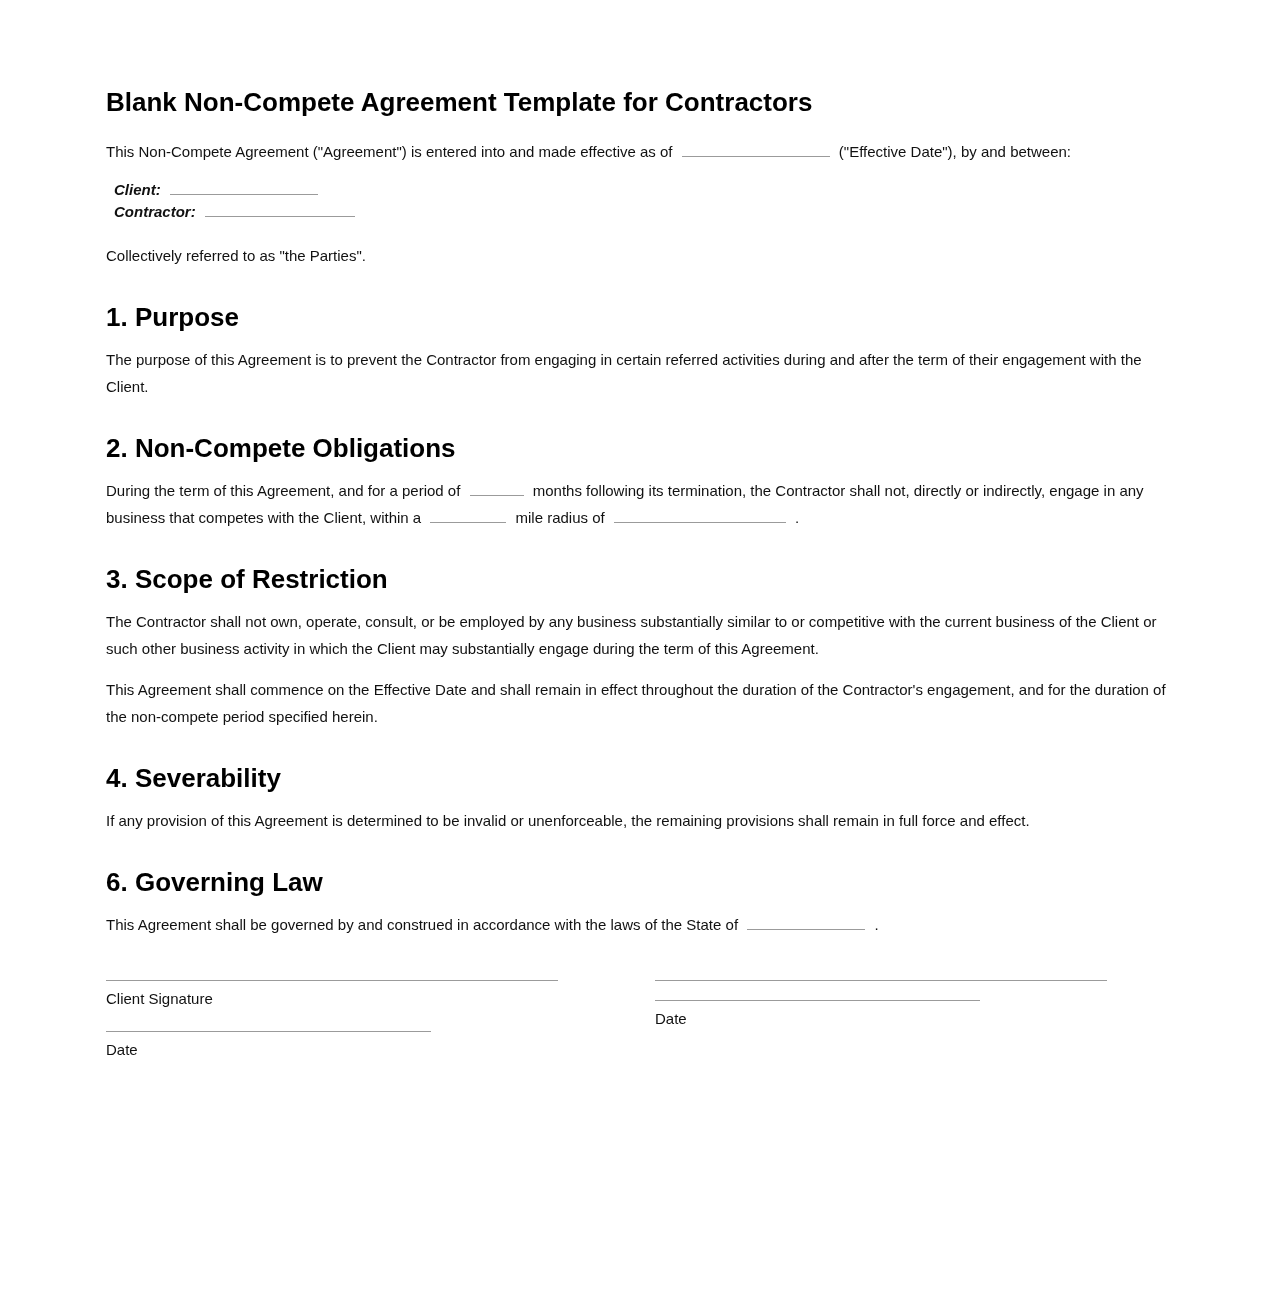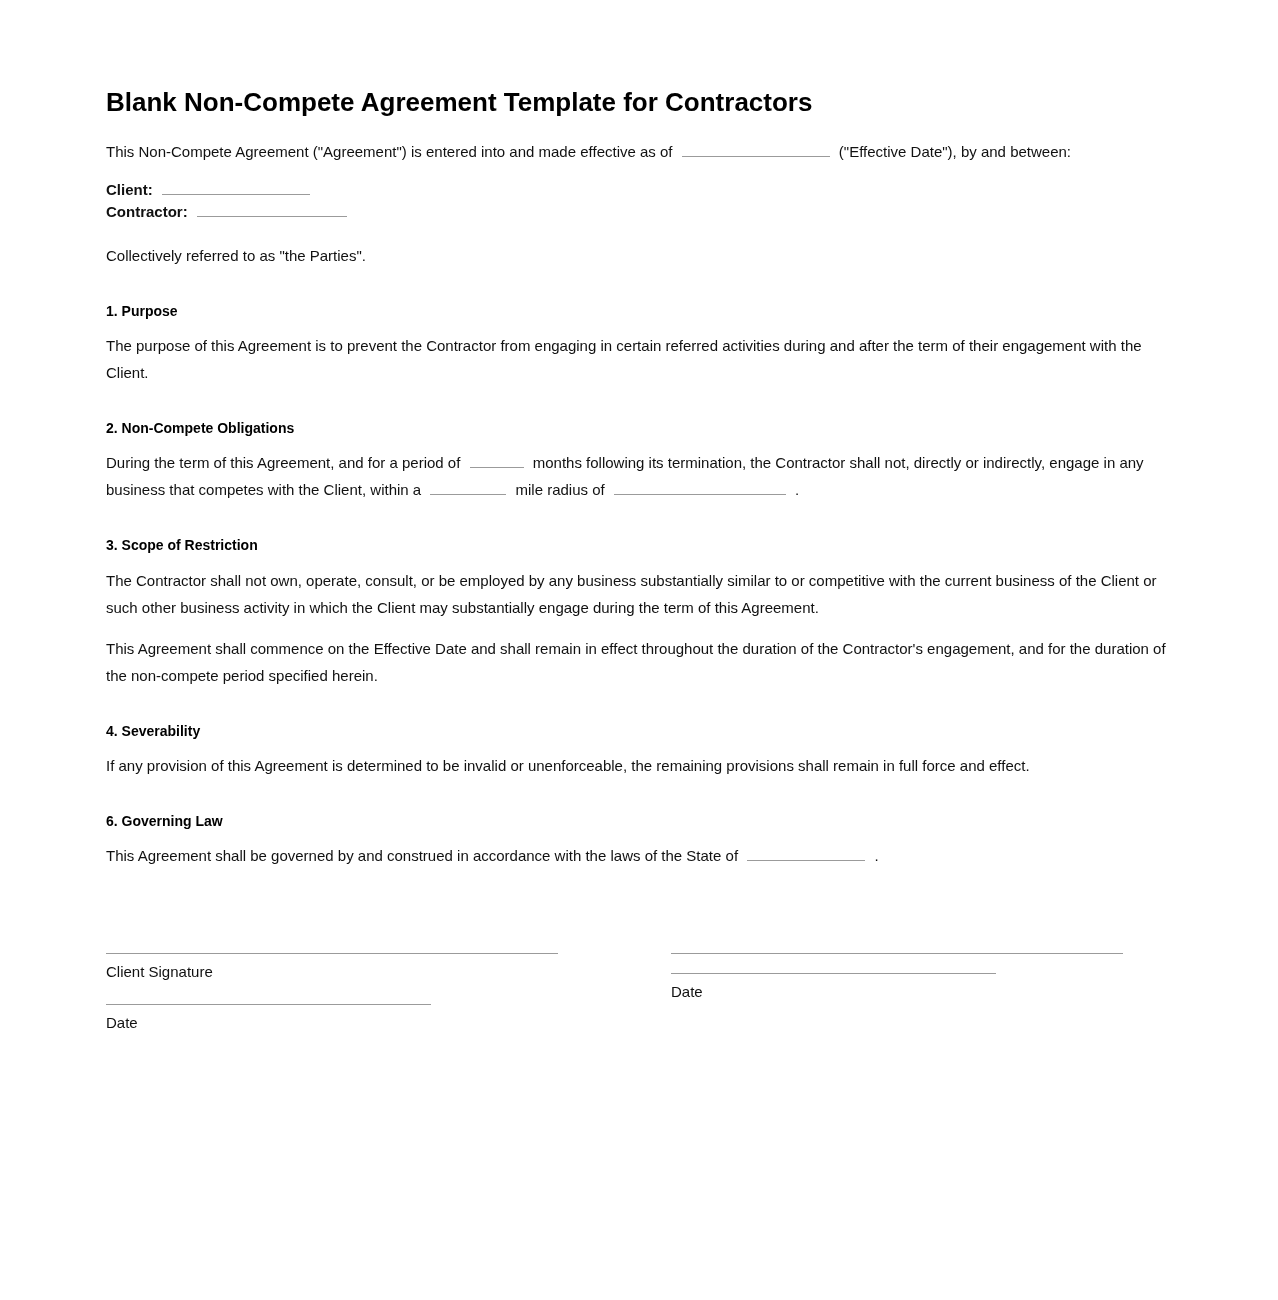--- a/index.html
+++ b/index.html
@@ -23,27 +23,28 @@
   h1.doc-title {
     font-size: 26px;
     line-height: 1.15;
     font-weight: bold;
     color: #000000;
     margin: 0 0 20px 0;
   }
   p { margin: 0 0 14px 0; }
   p.intro { margin: 0 0 12px 0; }
   p.parties {
-    margin: 0 0 22px 0;
+    margin: 0 0 22px 8px;
     line-height: 1.18;
+    font-style: italic;
   }
   p.parties b { font-weight: bold; }
   p.collective { margin: 0 0 34px 0; }
   h3.sec-heading {
-    font-size: 14px;
+    font-size: 26px;
     line-height: 1.15;
     font-weight: bold;
     color: #000000;
     margin: 34px 0 13px 0;
   }
   
   .blank {
     display: inline-block;
     height: 17px;
     vertical-align: baseline;
@@ -53,22 +54,21 @@
   .b-effective   { width: 148px; }
   .b-client      { width: 148px; }
   .b-contractor  { width: 150px; }
   .b-months      { width: 54px; }
   .b-radius      { width: 76px; }
   .b-location    { width: 172px; }
   .b-state       { width: 118px; }
   
   .sig-row {
     display: flex;
-    margin-top: 84px;
-    gap: 16px;
+    margin-top: 42px;
   }
   .sig-col { width: 452px; }
   .sig-col.left { margin-right: 97px; }
   .sig-line {
     height: 0;
     border-top: 1px solid #9b9b9b;
     width: 452px;
   }
   .sig-line.date { width: 325px; margin-top: 19px; }
   .sig-label {

